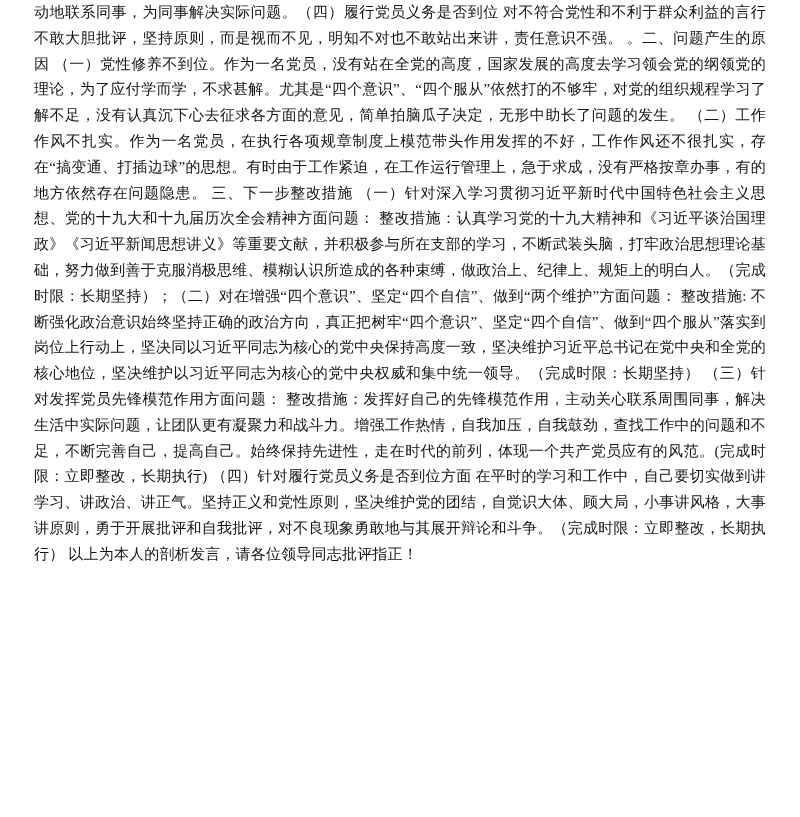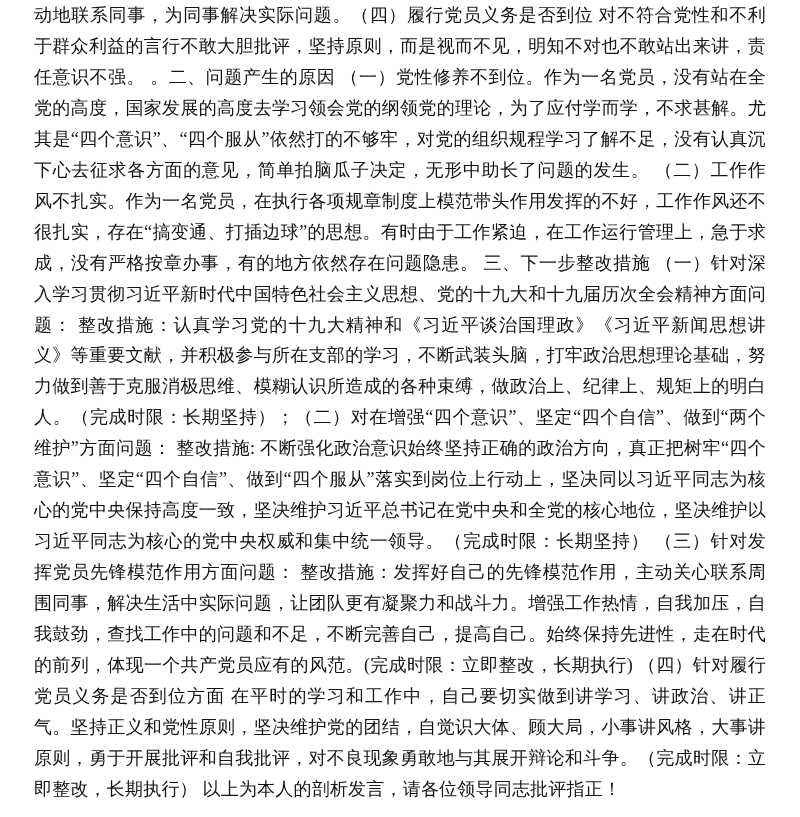--- a/index.html
+++ b/index.html
@@ -18,21 +18,21 @@
     position: relative;
     width: 800px;
     height: 817px;
     box-sizing: border-box;
     padding: 0 34px;
     background: #ffffff;
   }
   .doc-body {
     position: relative;
     z-index: 2;
-    font-size: 18px;
+    font-size: 15px;
     line-height: 1.72;
     text-align: justify;
     text-justify: inter-ideograph;
     letter-spacing: 0.2px;
     color: #141414;
   }
   .para {
     margin: 0;
     padding: 0;
     text-indent: 0;

